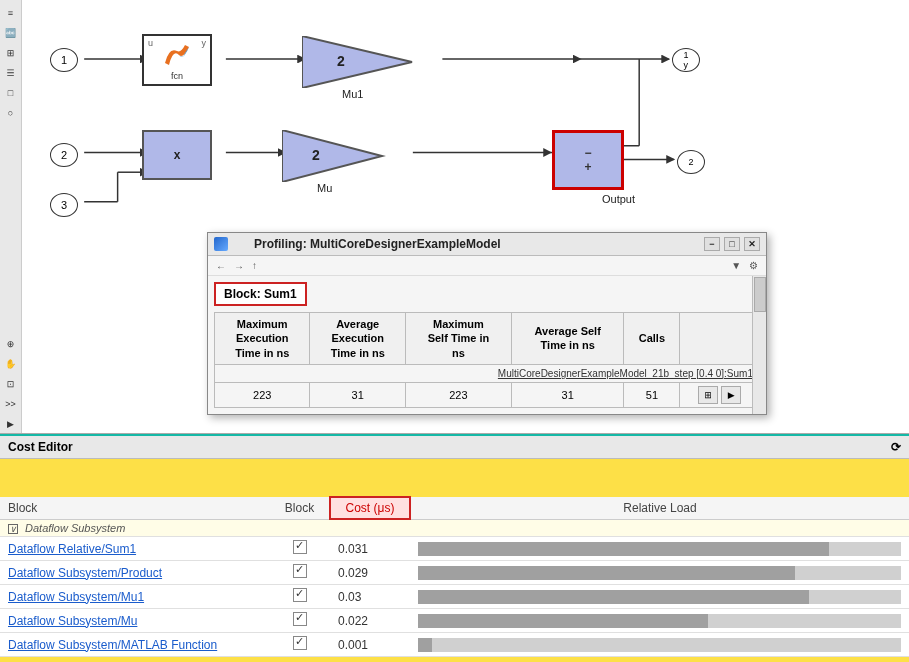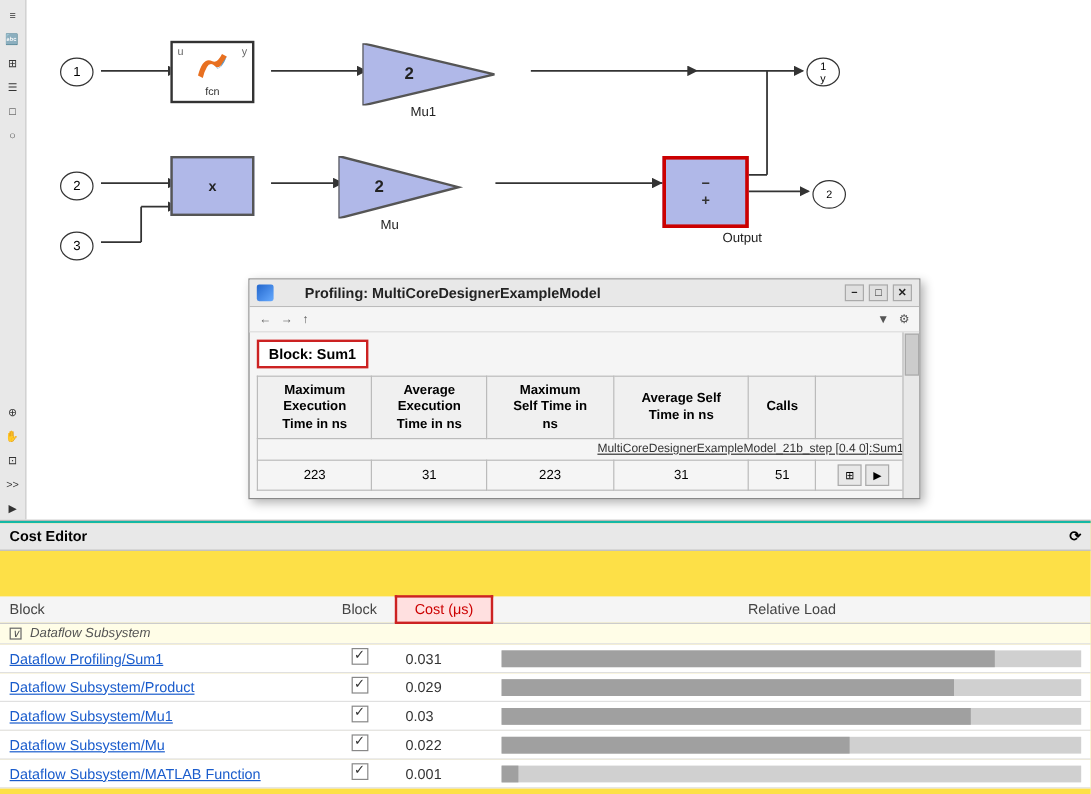--- a/index.html
+++ b/index.html
@@ -270,21 +270,21 @@
 
         <tr class="group-row">
           <td colspan="4">
             <span class="expand-icon">∨</span>
             <span>Dataflow Subsystem</span>
           </td>
         </tr>
 
         <tr class="data-row">
           <td>
-            <span class="link-cell">Dataflow Profiling/Sum1</span>
+            <span class="link-cell">Dataflow Relative/Sum1</span>
           </td>
           <td class="checkbox-cell">
             <span class="checkbox-icon"></span>
           </td>
           <td class="cost-cell">0.031</td>
           <td class="bar-cell">
             <div class="bar-container">
               <div class="bar-fill" style="width:85%;"></div>
             </div>
           </td>

